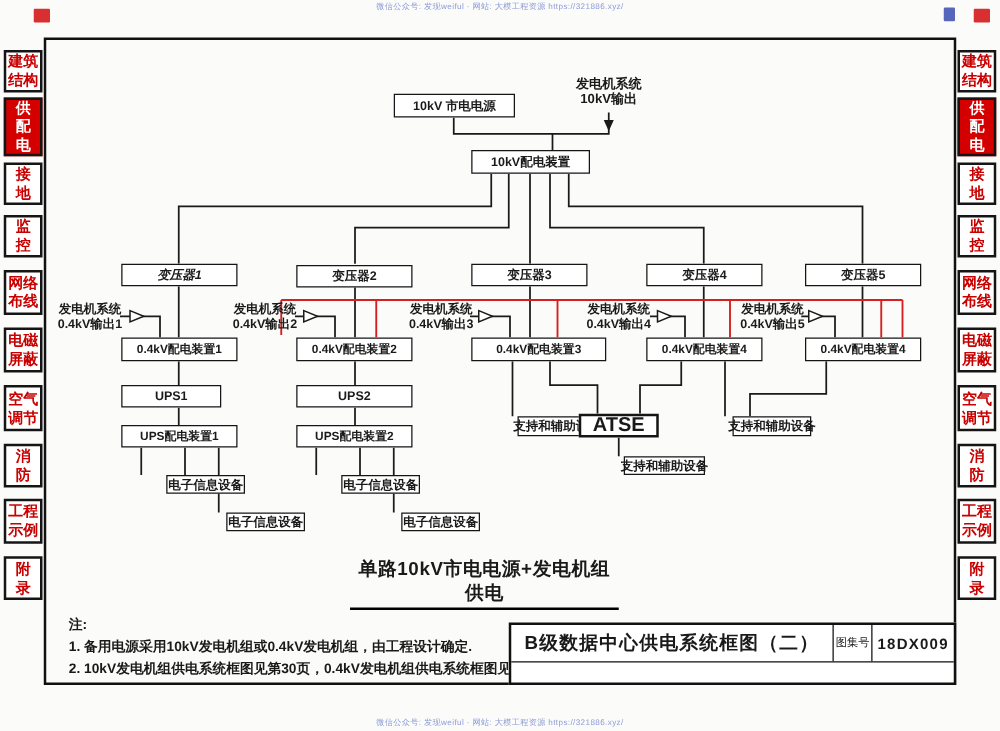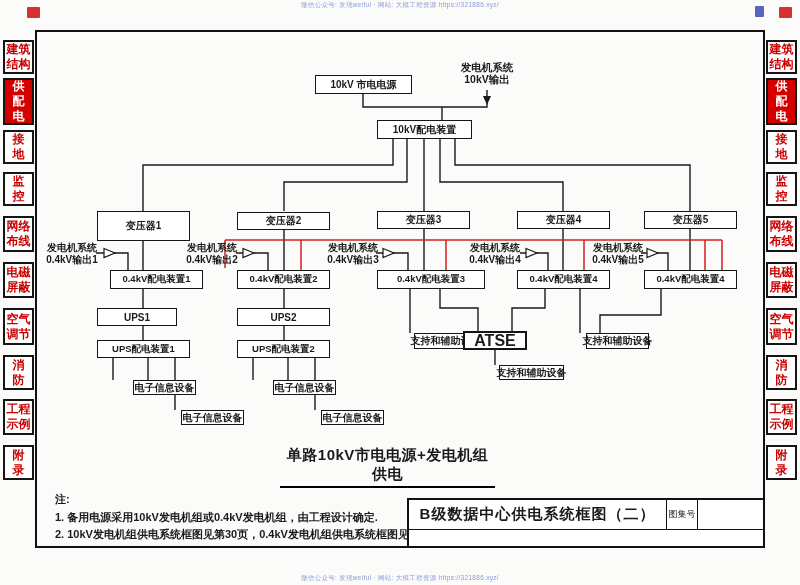--- a/index.html
+++ b/index.html
@@ -121,38 +121,38 @@
     <polygon points="526,248.5 537,253 526,257.5"></polygon>
     <polygon points="647,248.5 658,253 647,257.5"></polygon>
   </g>
 </svg>
 
 <div class="abs box" style="left:315px;top:75px;width:97px;height:19px;">10kV 市电电源</div>
 <div class="abs genlabel" style="left:442px;top:61px;width:90px;font-size:10.5px;">发电机系统
 10kV输出</div>
 <div class="abs box" style="left:377px;top:120px;width:95px;height:19px;">10kV配电装置</div>
 
-<div class="abs box" style="left:97px;top:211px;width:93px;height:30px;">变压器1</div>
+<div class="abs box" style="left:97px;top:211px;width:93px;height:18px;font-style:italic;">变压器1</div>
 <div class="abs box" style="left:237px;top:212px;width:93px;height:18px;">变压器2</div>
 <div class="abs box" style="left:377px;top:211px;width:93px;height:18px;">变压器3</div>
 <div class="abs box" style="left:517px;top:211px;width:93px;height:18px;">变压器4</div>
 <div class="abs box" style="left:644px;top:211px;width:93px;height:18px;">变压器5</div>
 
 <div class="abs genlabel" style="left:27px;top:242px;width:90px;">发电机系统
 0.4kV输出1</div>
 <div class="abs genlabel" style="left:167px;top:242px;width:90px;">发电机系统
 0.4kV输出2</div>
 <div class="abs genlabel" style="left:308px;top:242px;width:90px;">发电机系统
 0.4kV输出3</div>
 <div class="abs genlabel" style="left:450px;top:242px;width:90px;">发电机系统
 0.4kV输出4</div>
 <div class="abs genlabel" style="left:573px;top:242px;width:90px;">发电机系统
 0.4kV输出5</div>
 
-<div class="abs box box-lv" style="left:110px;top:270px;width:93px;height:19px;">0.4kV配电装置1</div>
+<div class="abs box box-lv" style="left:97px;top:270px;width:93px;height:19px;">0.4kV配电装置1</div>
 <div class="abs box box-lv" style="left:237px;top:270px;width:93px;height:19px;">0.4kV配电装置2</div>
 <div class="abs box box-lv" style="left:377px;top:270px;width:108px;height:19px;">0.4kV配电装置3</div>
 <div class="abs box box-lv" style="left:517px;top:270px;width:93px;height:19px;">0.4kV配电装置4</div>
 <div class="abs box box-lv" style="left:644px;top:270px;width:93px;height:19px;">0.4kV配电装置4</div>
 
 <div class="abs box" style="left:97px;top:308px;width:80px;height:18px;">UPS1</div>
 <div class="abs box" style="left:237px;top:308px;width:93px;height:18px;">UPS2</div>
 <div class="abs box box-lv" style="left:97px;top:340px;width:93px;height:18px;">UPS配电装置1</div>
 <div class="abs box box-lv" style="left:237px;top:340px;width:93px;height:18px;">UPS配电装置2</div>
 <div class="abs box box-sm" style="left:97px;top:380px;width:63px;height:15px;">电子信息设备</div>
@@ -168,14 +168,15 @@
 <div class="abs caption" style="left:280px;top:446px;width:215px;">单路10kV市电电源+发电机组供电</div>
 
 <div class="abs note" style="left:55px;top:492px;">注:</div>
 <div class="abs note" style="left:55px;top:510px;">1. 备用电源采用10kV发电机组或0.4kV发电机组，由工程设计确定.</div>
 <div class="abs note" style="left:55px;top:527px;">2. 10kV发电机组供电系统框图见第30页，0.4kV发电机组供电系统框图见第34页.</div>
 
 <div class="abs tb" style="left:407px;top:498px;width:358px;height:50px;">
   <div class="tb-row" style="height:29px;border-bottom:1.2px solid #111;">
     <div class="tb-cell tb-title" style="width:258px;">B级数据中心供电系统框图（二）</div>
     <div class="tb-cell tb-lab" style="width:31px;">图集号</div>
+    <div class="tb-cell tb-no" style="width:65px;border-right:none;">18DX009</div>
   </div>
 </div>
 
 </body></html>

